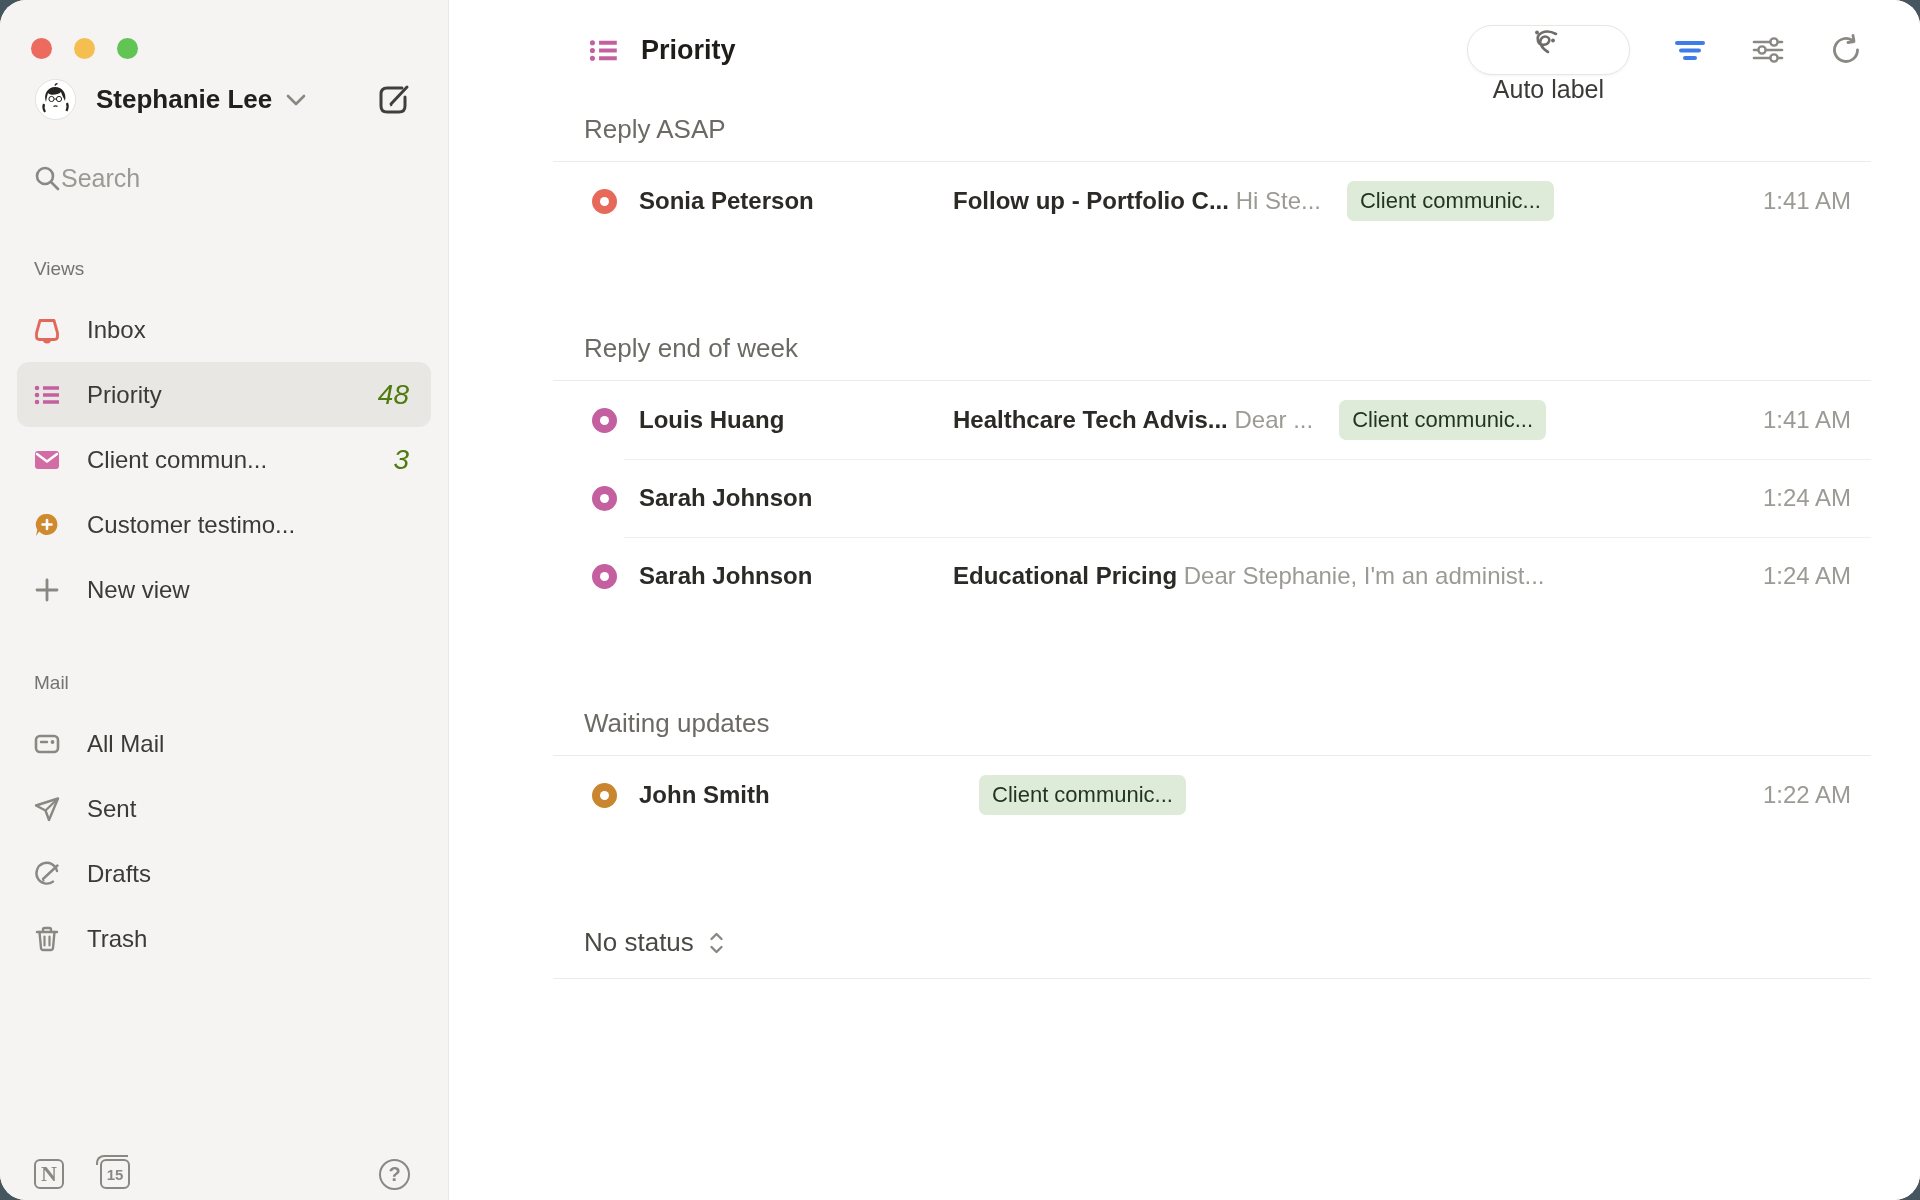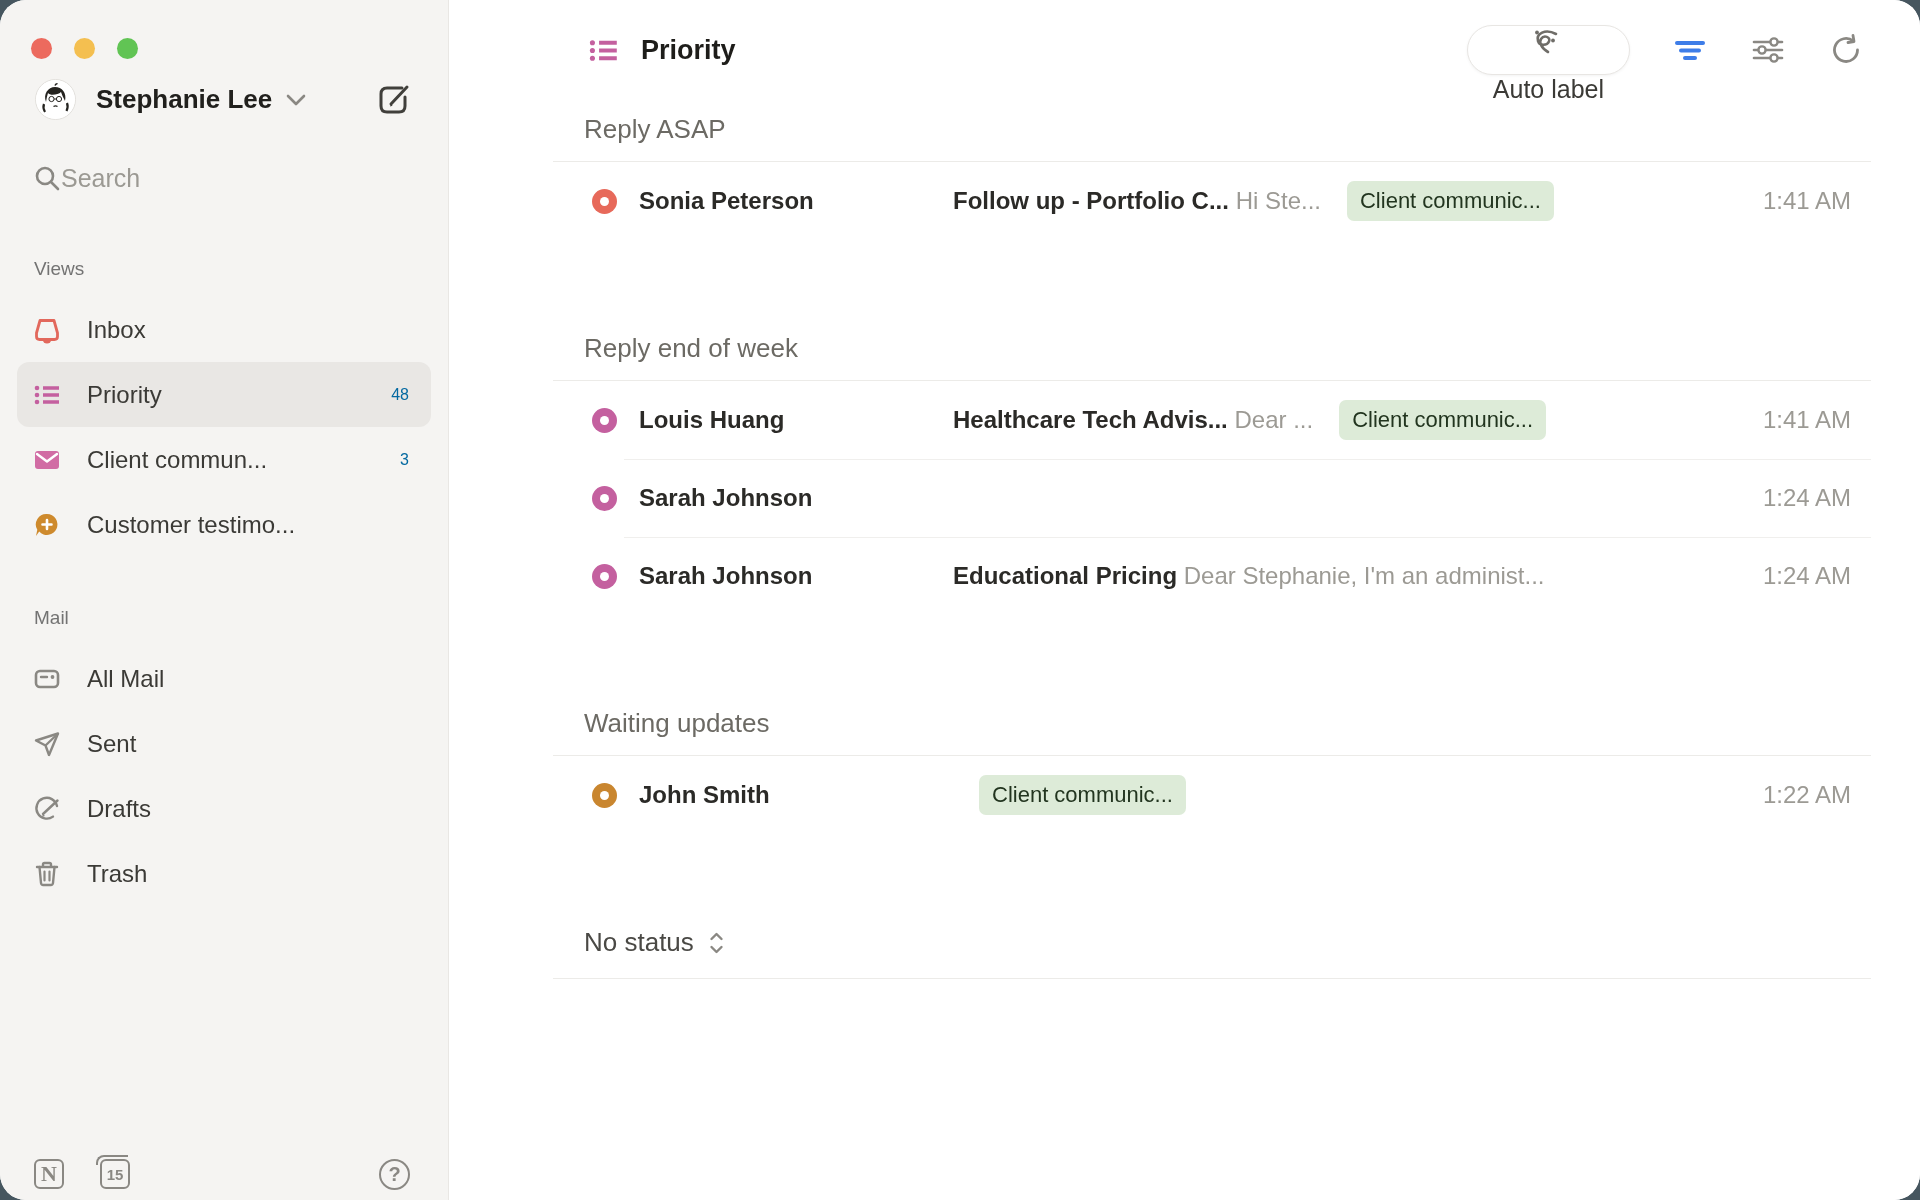--- a/index.html
+++ b/index.html
@@ -19,21 +19,21 @@
   .compose { margin-left:auto; display:flex; cursor:pointer; }
 
   .search-row { display:flex; align-items:center; height:48px; margin:34px 17px 0 17px; padding:0 20px 0 16px; border-radius:12px; color:#9B9993; font-size:25px; cursor:pointer; }
   .search-row .icon-box { margin-right:0; }
 
   .group-label { margin:56px 0 0 34px; font-size:19px; font-weight:500; color:#737373; }
   .items { margin-top:17px; }
   .side-item { display:flex; align-items:center; height:65px; margin:0 17px; padding:0 22px 0 16px; border-radius:12px; font-size:24px; font-weight:500; color:#3B3A36; cursor:pointer; }
   .side-item.selected { background:#E9E7E4; }
   .icon-box { width:28px; height:28px; flex:none; display:flex; align-items:center; justify-content:center; margin-right:26px; }
-  .count { margin-left:auto; font-weight:400; font-size:16px; color:#0369a1; }
+  .count { margin-left:auto; font-weight:400; font-size:28px; color:#4d7c0f;font-style:italic; }
 
   .sidebar-bottom { margin-top:auto; }
   .bottom-icons { display:flex; align-items:center; margin:30px 38px 6px 34px; height:40px; }
   .glyph-icon { color:#8A8883; display:flex; align-items:center; justify-content:center; cursor:pointer; }
   .notion-box { width:30px; height:30px; border:2.5px solid #8A8883; border-radius:6px; font-family:"Liberation Serif","DejaVu Serif",serif; font-weight:700; font-size:22px; }
   .cal-box { width:30px; height:30px; border:2.5px solid #8A8883; border-radius:6px; font-size:15px; font-weight:700; margin-left:36px; position:relative; }
   .cal-box::before { content:''; position:absolute; top:-6px; left:-6px; width:30px; height:8px; border-top:2.5px solid #8A8883; border-left:2.5px solid #8A8883; border-top-left-radius:8px; }
   .help-circle { margin-left:auto; width:31px; height:31px; border:2.5px solid #8A8883; border-radius:50%; font-size:20px; font-weight:700; }
 
   
@@ -152,20 +152,28 @@
       <div class="side-item">
         <span class="icon-box">
           <svg width="28" height="28" viewBox="0 0 28 28">
             <path d="M14 3 a10.5 10.5 0 1 1 -7.8 17.6 L3 25 l1.3 -6.2 A10.5 10.5 0 0 1 14 3 Z" fill="#CE8A2D"></path>
             <path d="M14 9 v9 M9.5 13.5 h9" stroke="#FFFFFF" stroke-width="2.6" stroke-linecap="round"></path>
           </svg>
         </span>
         <span>Customer testimo...</span>
       </div>
 
+      <div class="side-item">
+        <span class="icon-box">
+          <svg width="28" height="28" viewBox="0 0 28 28">
+              <path d="M14 4 V24 M4 14 H24" stroke="#8A8883" stroke-width="2.8" stroke-linecap="round"></path>
+            </svg>
+        </span>
+        <span>New view</span>
+      </div>
     </div>
 
     <div class="group-label" style="margin-top:50px;">Mail</div>
     <div class="items">
 
       <div class="side-item">
         <span class="icon-box">
           <svg width="28" height="28" viewBox="0 0 28 28">
             <rect x="3" y="6" width="22" height="16" rx="4" stroke="#8A8883" stroke-width="2.6" fill="none"></rect>
             <path d="M8 12 h6" stroke="#8A8883" stroke-width="2.4" stroke-linecap="round"></path>

